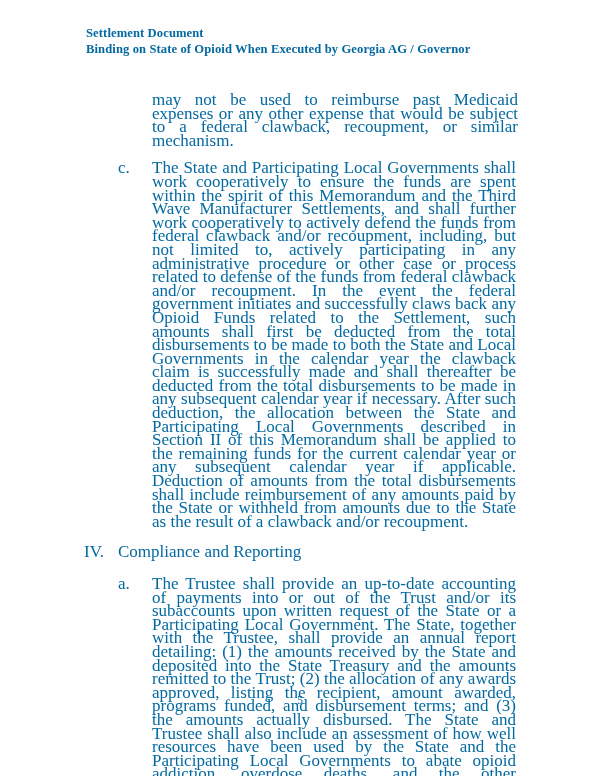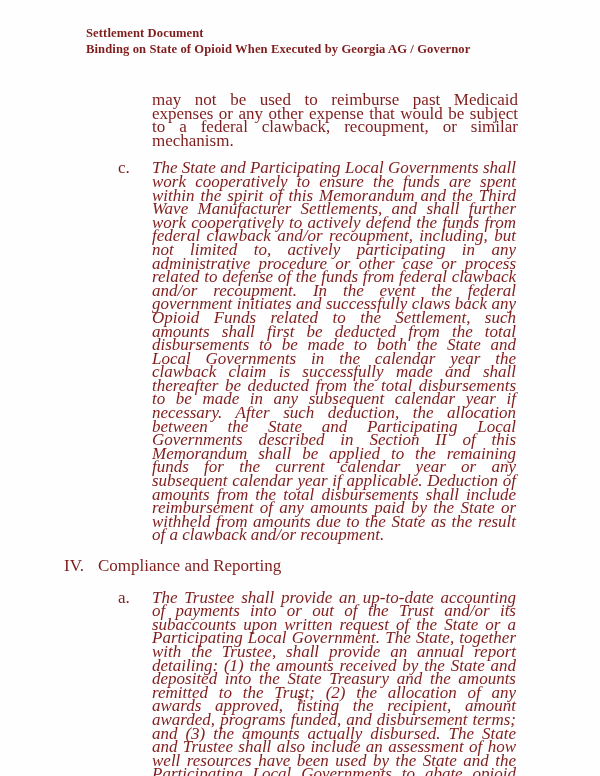--- a/index.html
+++ b/index.html
@@ -2,21 +2,21 @@
 <html><head>
 <meta charset="utf-8">
 <style>
   html, body { margin: 0; padding: 0; background: #ffffff; }
   .page {
     position: relative;
     width: 600px;
     height: 776px;
     background: #fffefe;
     font-family: "Liberation Serif", "DejaVu Serif", serif;
-    color: #7f1d1d;
+    color: #0369a1;
     overflow: hidden;
     box-sizing: border-box;
   }
   .doc-header {
     padding-top: 25px;
     margin-left: 86px;
     margin-right: 40px;
     font-weight: 700;
     font-size: 12.6px;
     line-height: 16px;
@@ -37,24 +37,23 @@
     margin-top: 14px;
   }
   .list-item .marker {
     flex: 0 0 34px;
     width: 34px;
   }
   .list-item .item-text {
     margin: 0;
     width: 364px;
     text-align: justify;
-    font-style: italic;
   }
   .section-heading {
-    margin-left: 64px;
+    margin-left: 84px;
     margin-top: 17px;
   }
   .section-heading .marker {
     display: inline-block;
     width: 34px;
   }
   .item-a { margin-top: 18px; }
   .item-b { margin-top: 16px; }
   .page-number {
     position: absolute;

